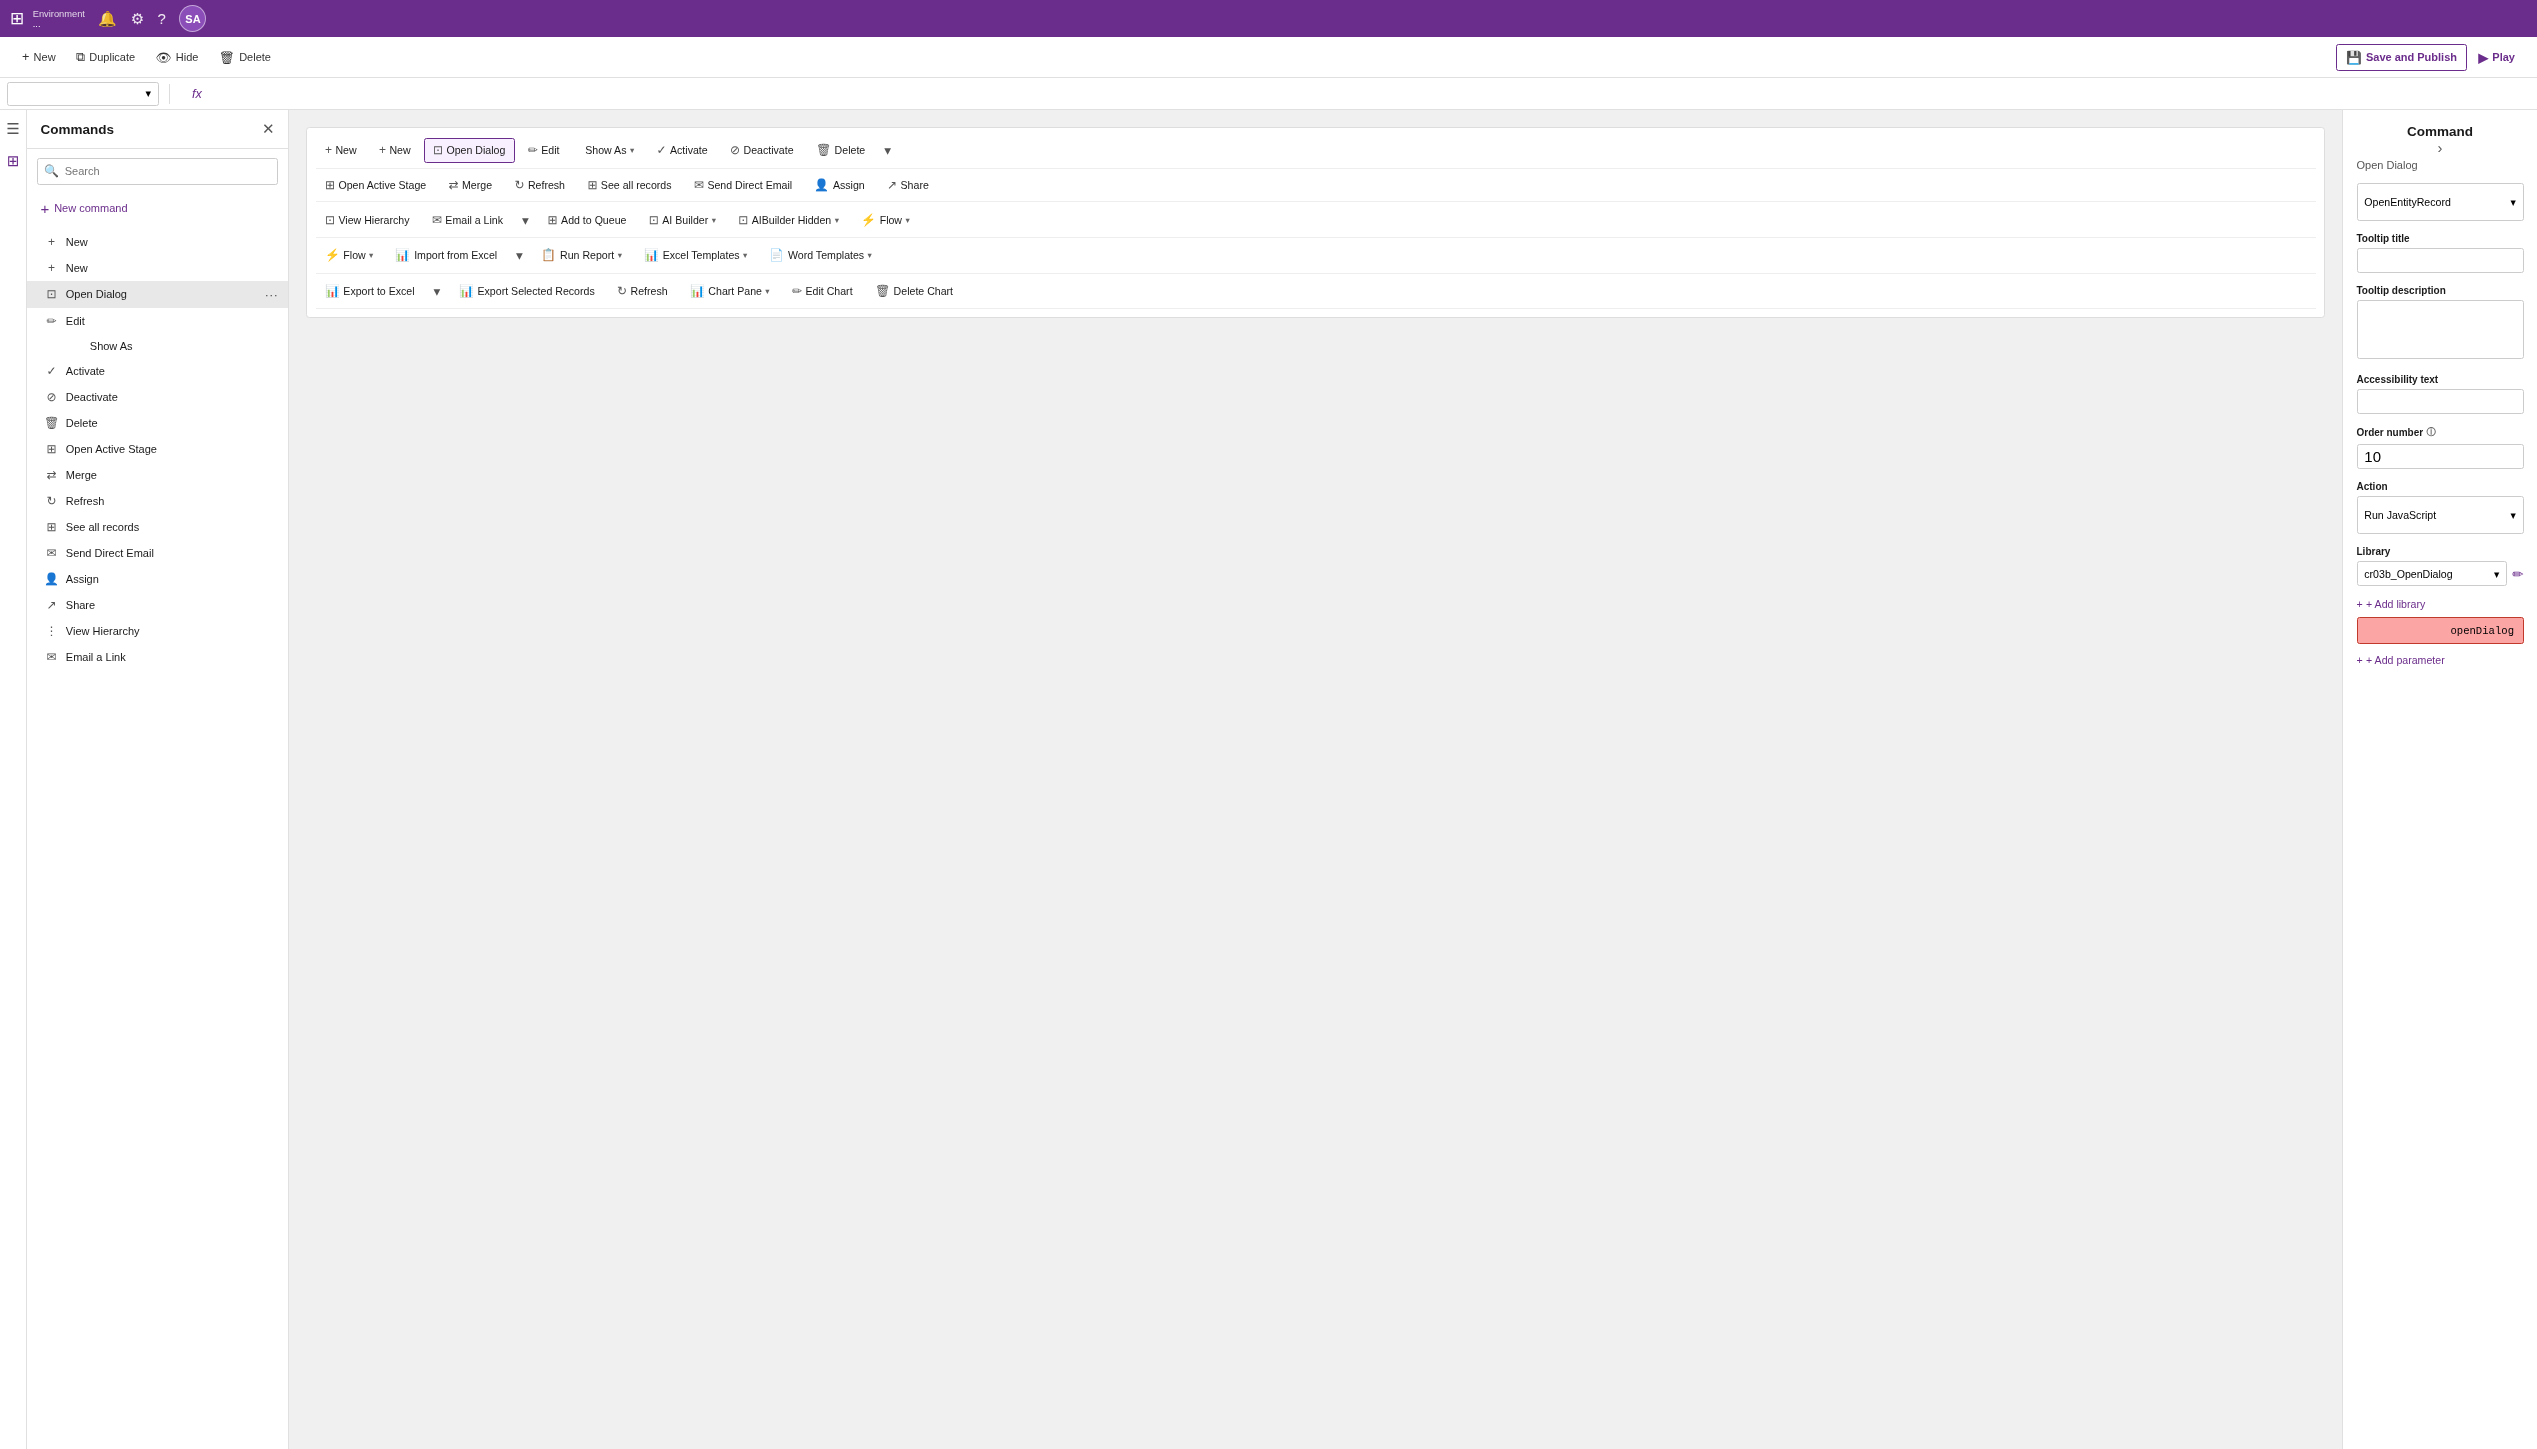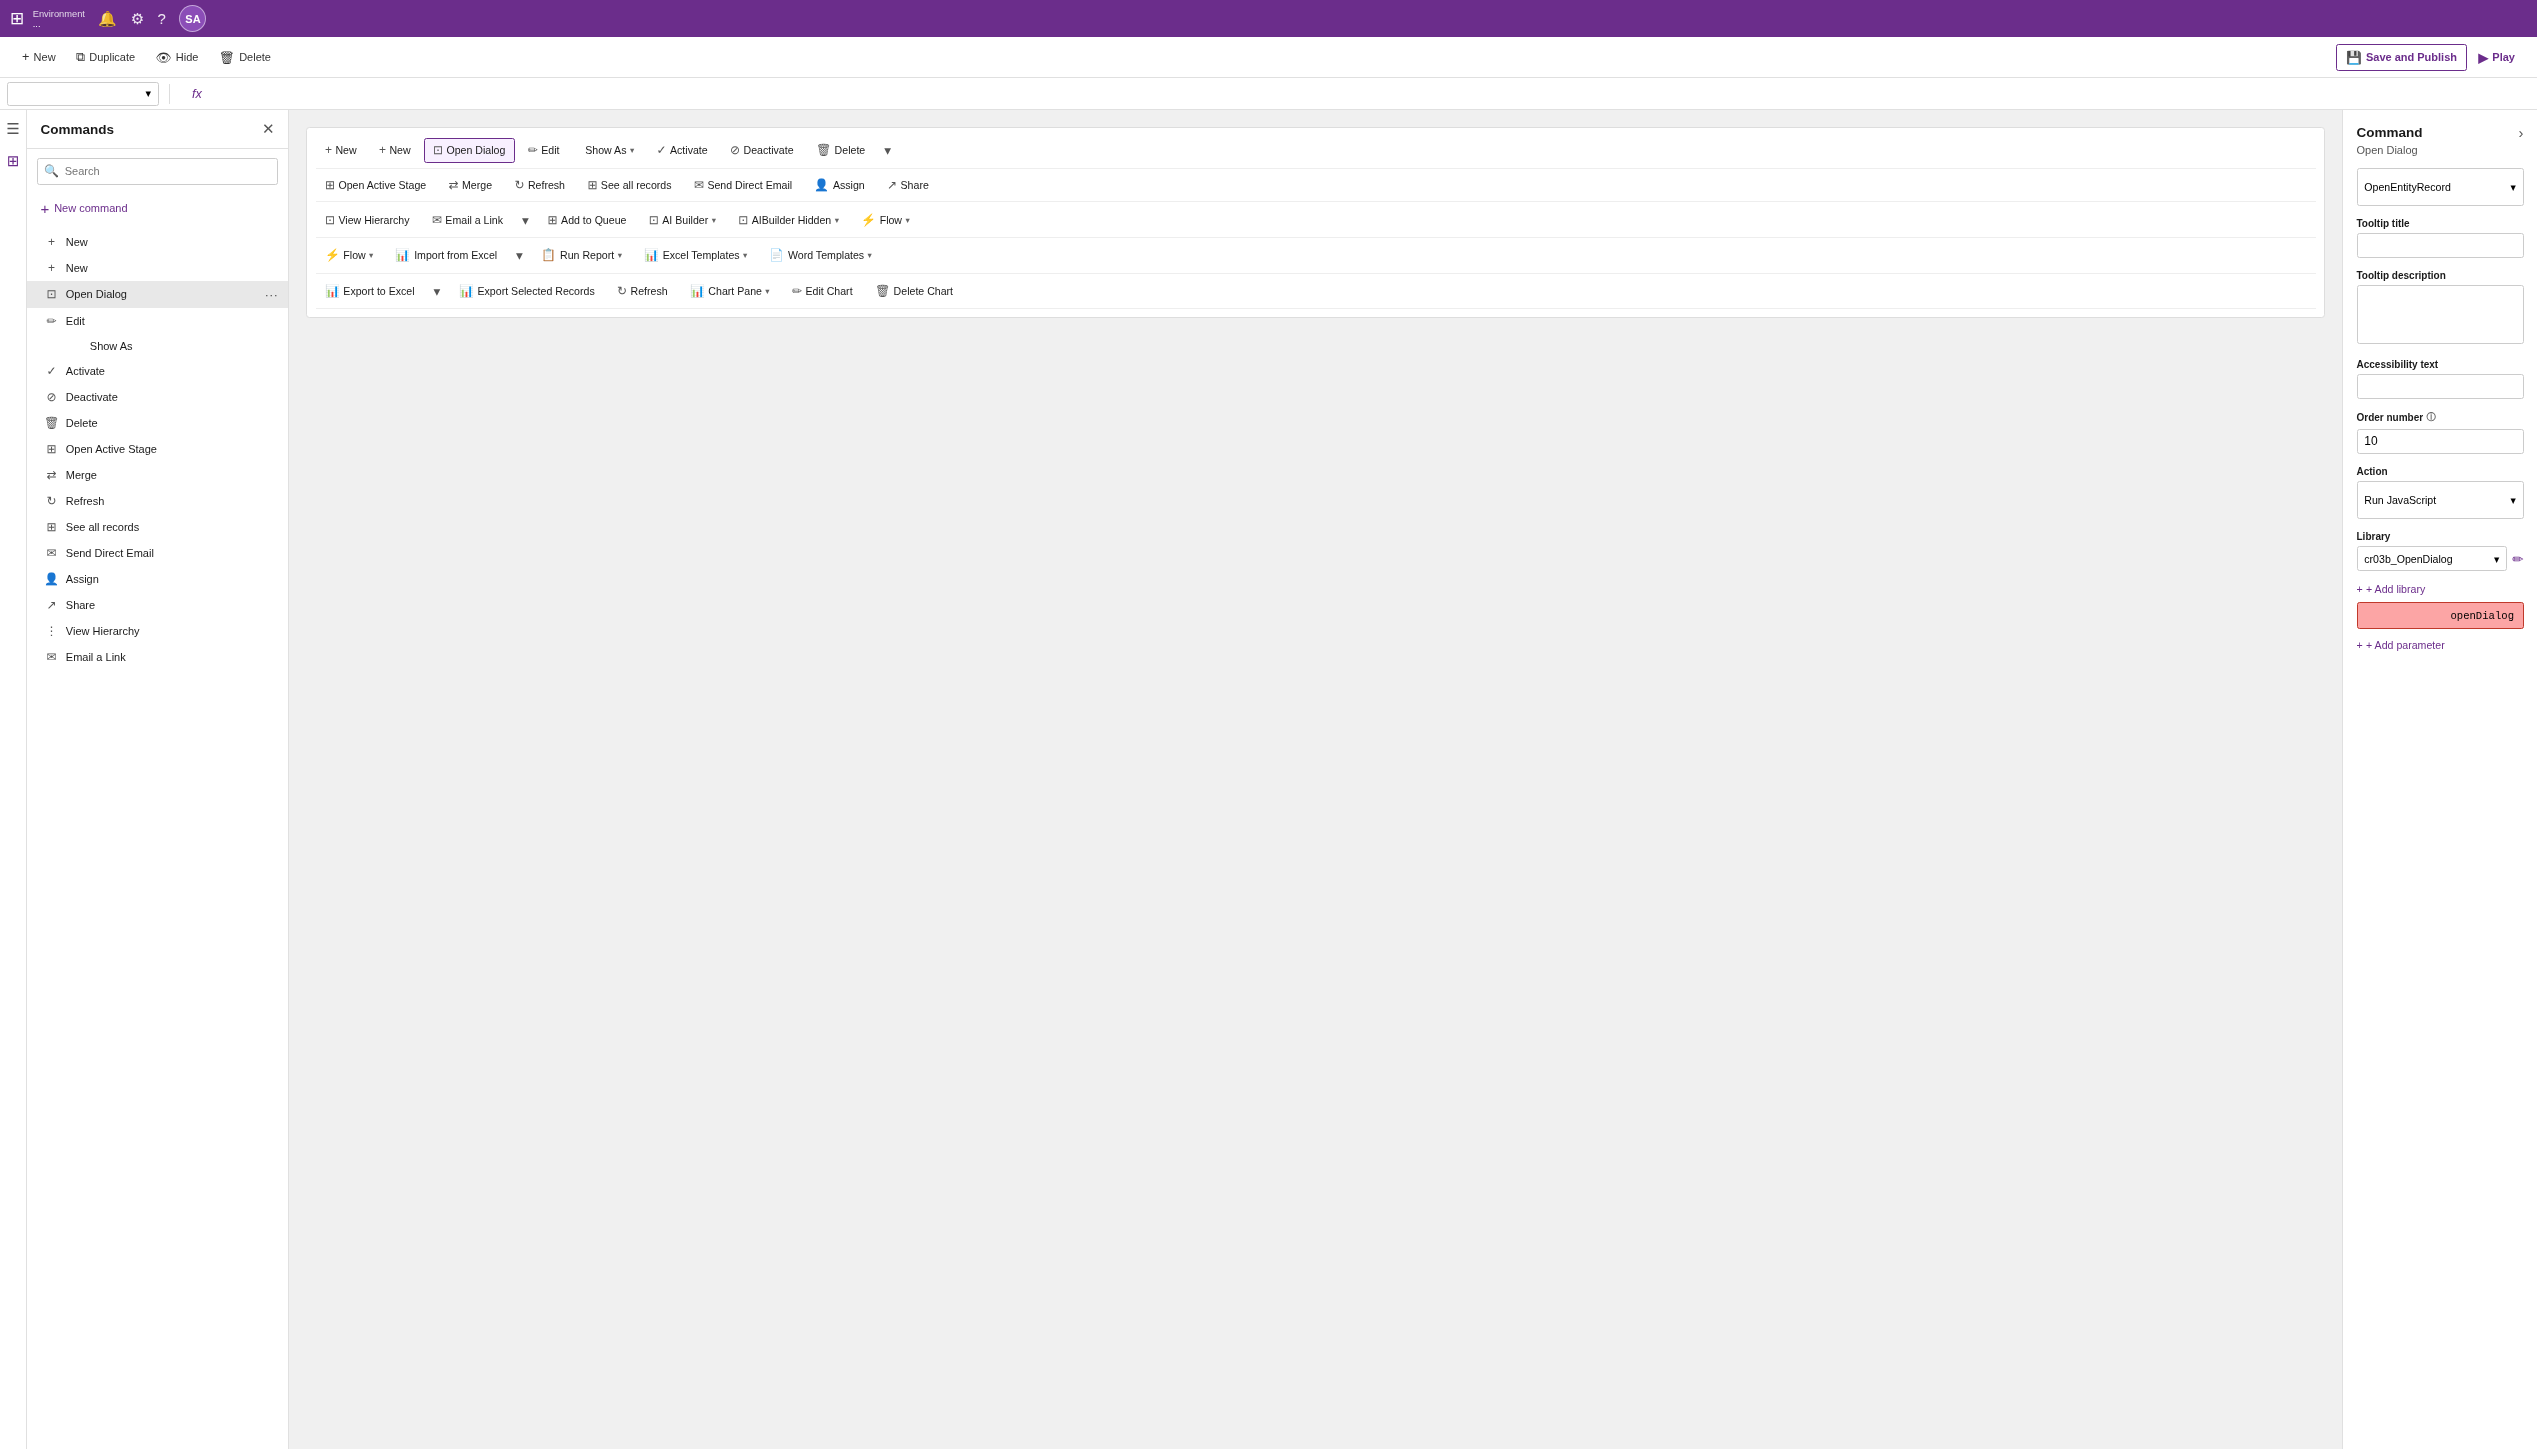--- a/index.html
+++ b/index.html
@@ -246,20 +246,21 @@
       background: white;
       border-left: 0.8px solid #e0e0e0;
       overflow-y: auto;
       padding: 13.5px;
     }
     .right-panel-header {
       display: flex;
       align-items: center;
       justify-content: space-between;
       margin-bottom: 3.4px;
+      flex-direction: column;
     }
     .right-panel-title {
       font-size: 13.5px;
       font-weight: 600;
       color: #1a1a1a;
     }
     .right-panel-expand { font-size: 15px; color: #555; cursor: pointer; }
     .right-panel-sub {
       font-size: 11px;
       color: #555;
@@ -292,21 +293,21 @@
       width: 100%; height: 59px;
       border: 0.8px solid #ccc; border-radius: 2.5px;
       padding: 5px 6.8px;
       font-size: 10.6px;
       resize: none;
     }
     .field-number-input {
       width: 100%; height: 25px;
       border: 0.8px solid #ccc; border-radius: 2.5px;
       padding: 0 6.8px;
-      font-size: 12px;
+      font-size: 15px;
     }
 
     .library-row {
       display: flex; align-items: center; gap: 5px;
     }
     .library-dropdown {
       flex: 1; height: 25px;
       border: 0.8px solid #ccc; border-radius: 2.5px;
       padding: 0 6.8px;
       display: flex; align-items: center;

